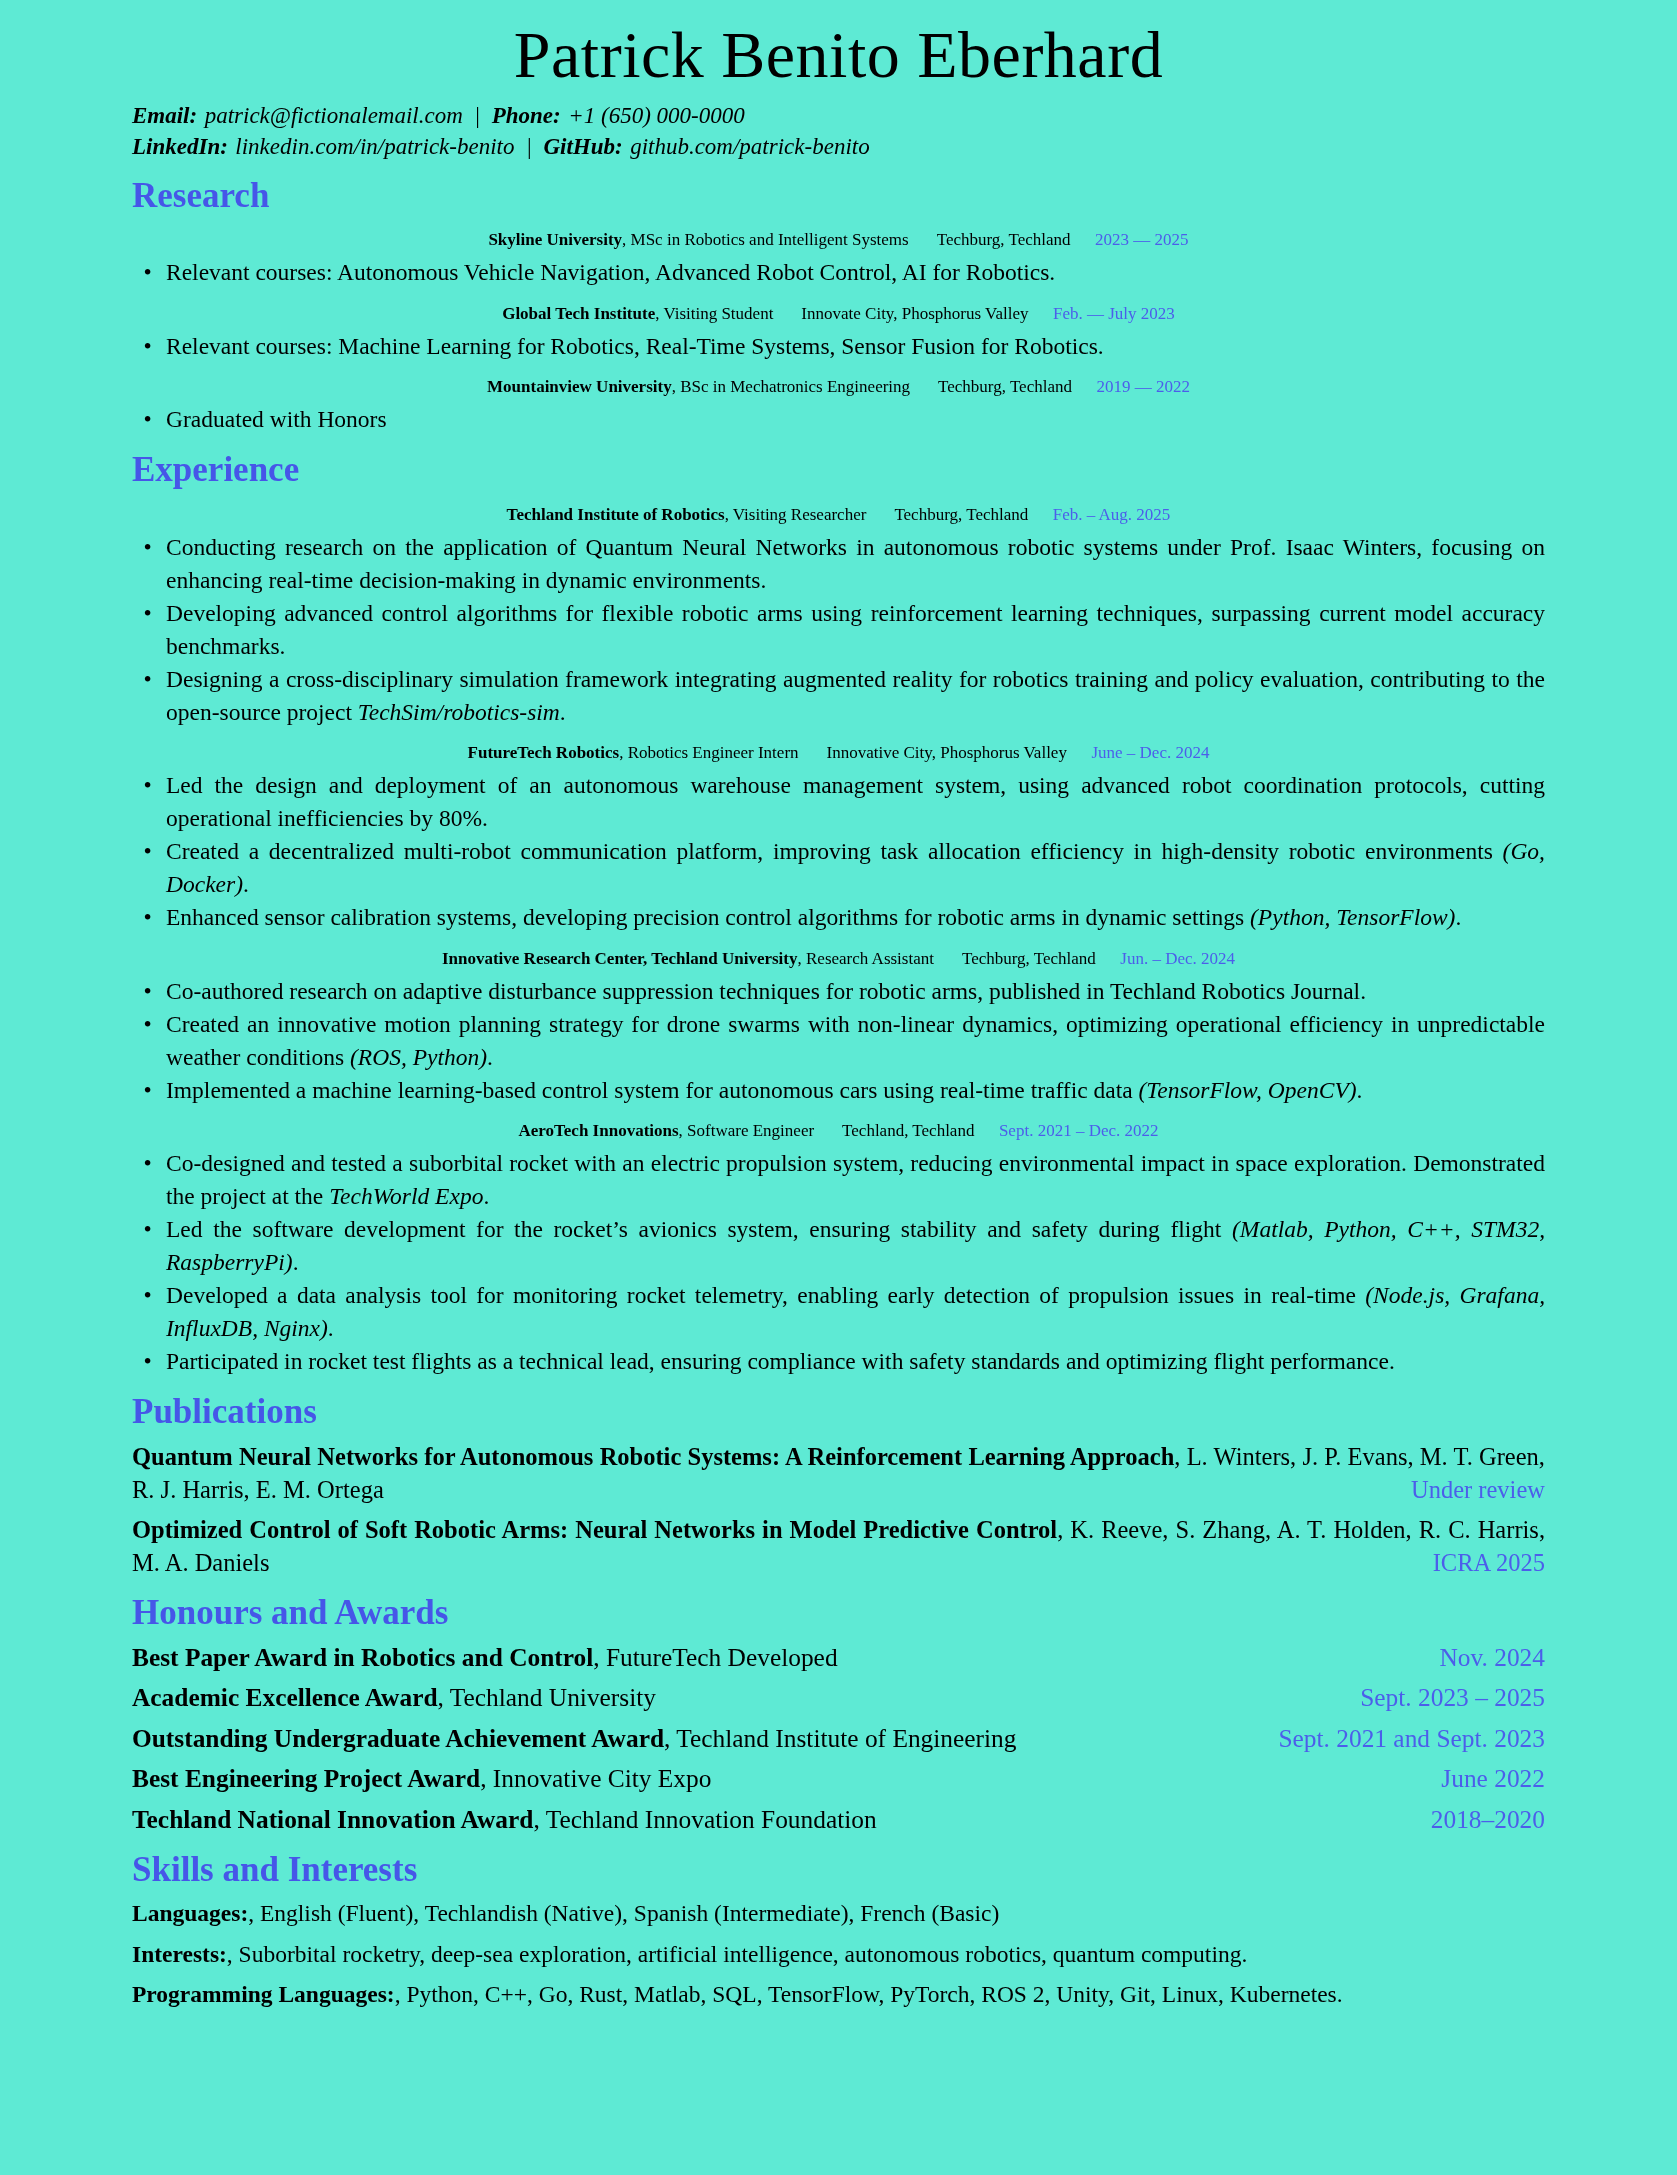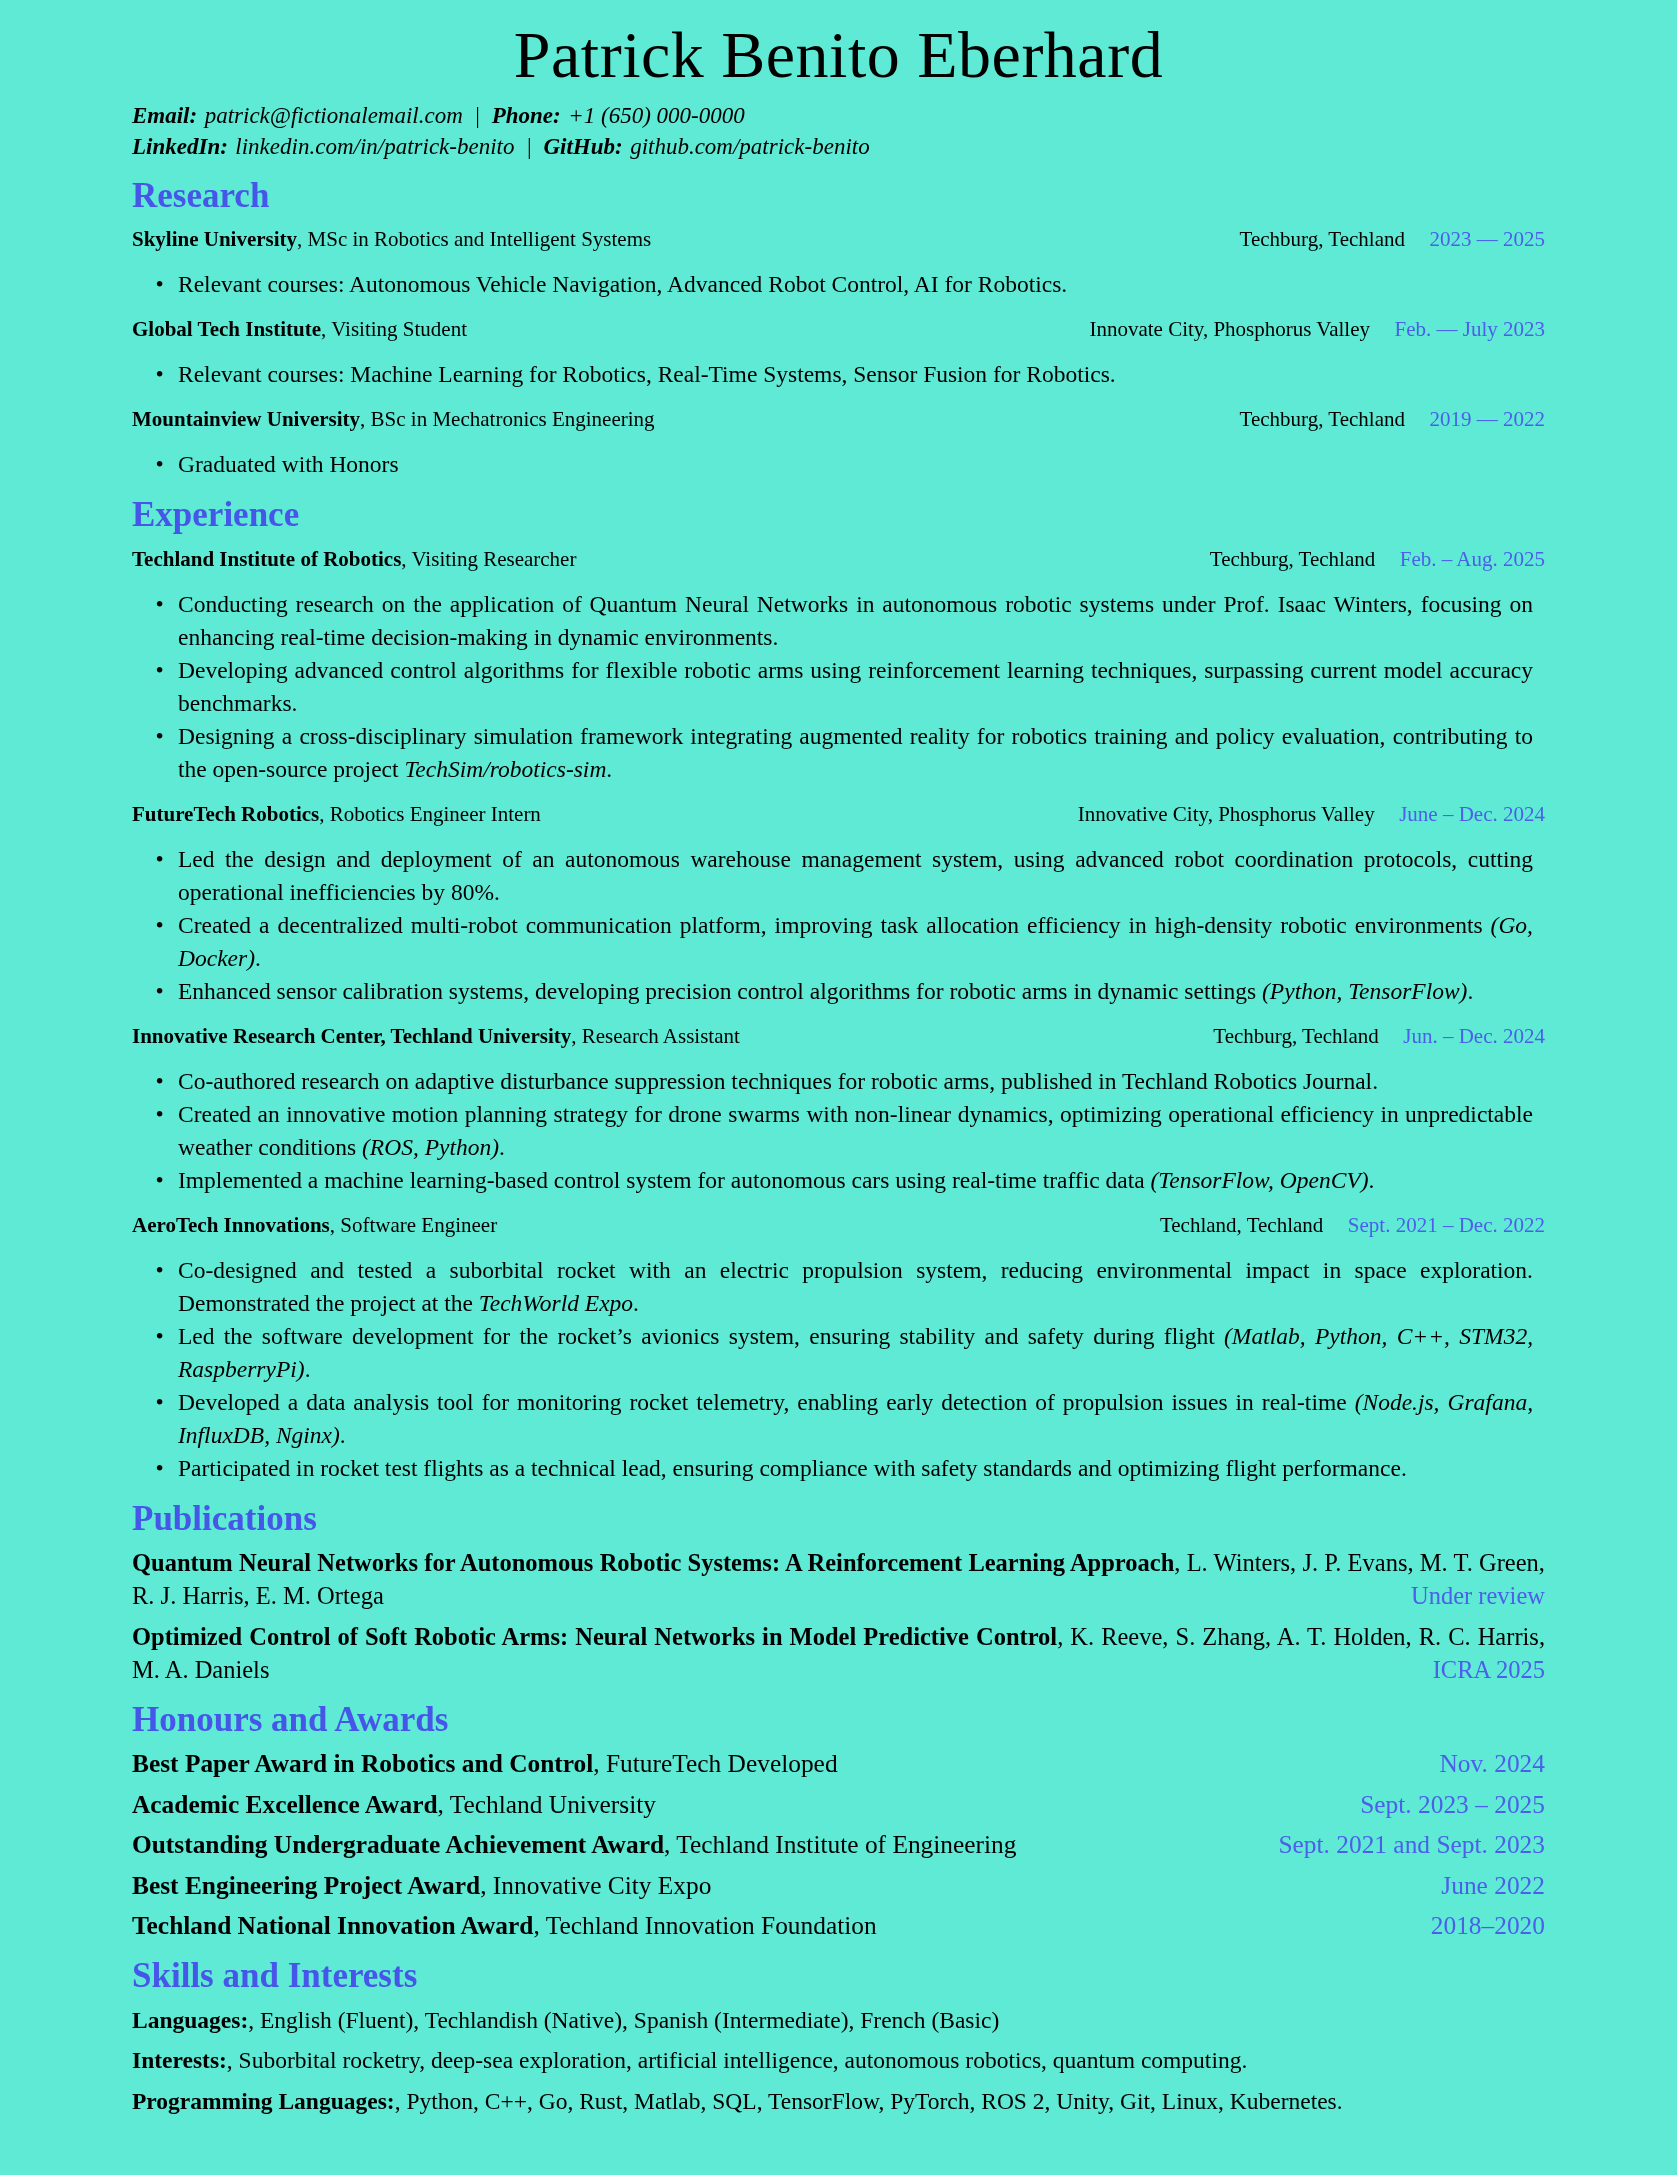--- a/index.html
+++ b/index.html
@@ -34,29 +34,29 @@
   h2.sec-title {
     margin: 13px 0 3.8px 0;
     font-size: 35px;
     line-height: 41px;
     font-weight: bold;
     color: var(--heading-color, #4656e8);
   }
   .entry { margin-top: 7.5px; }
   .entry-head {
     display: flex;
-    justify-content: space-between;
+    justify-content: center;
     align-items: baseline;
-    font-size: 21px;
+    font-size: 17px;
     line-height: 33px;
   }
   .entry-left .org { font-weight: bold; }
   .entry-right { white-space: nowrap; flex-shrink: 0; margin-left: 28px; }
   .entry-right .dates { color: var(--date-color, #4c5eea); margin-left: 24.5px; }
-  ul.bullets { margin: 12px; padding: 0 0 0 34px; list-style: none; }
+  ul.bullets { margin: 0; padding: 0 0 0 34px; list-style: none; }
   ul.bullets li {
     position: relative;
     font-size: 23.5px;
     line-height: 33px;
     text-align: justify;
   }
   ul.bullets li::before {
     content: "\2022";
     position: absolute;
     left: -22.6px;

